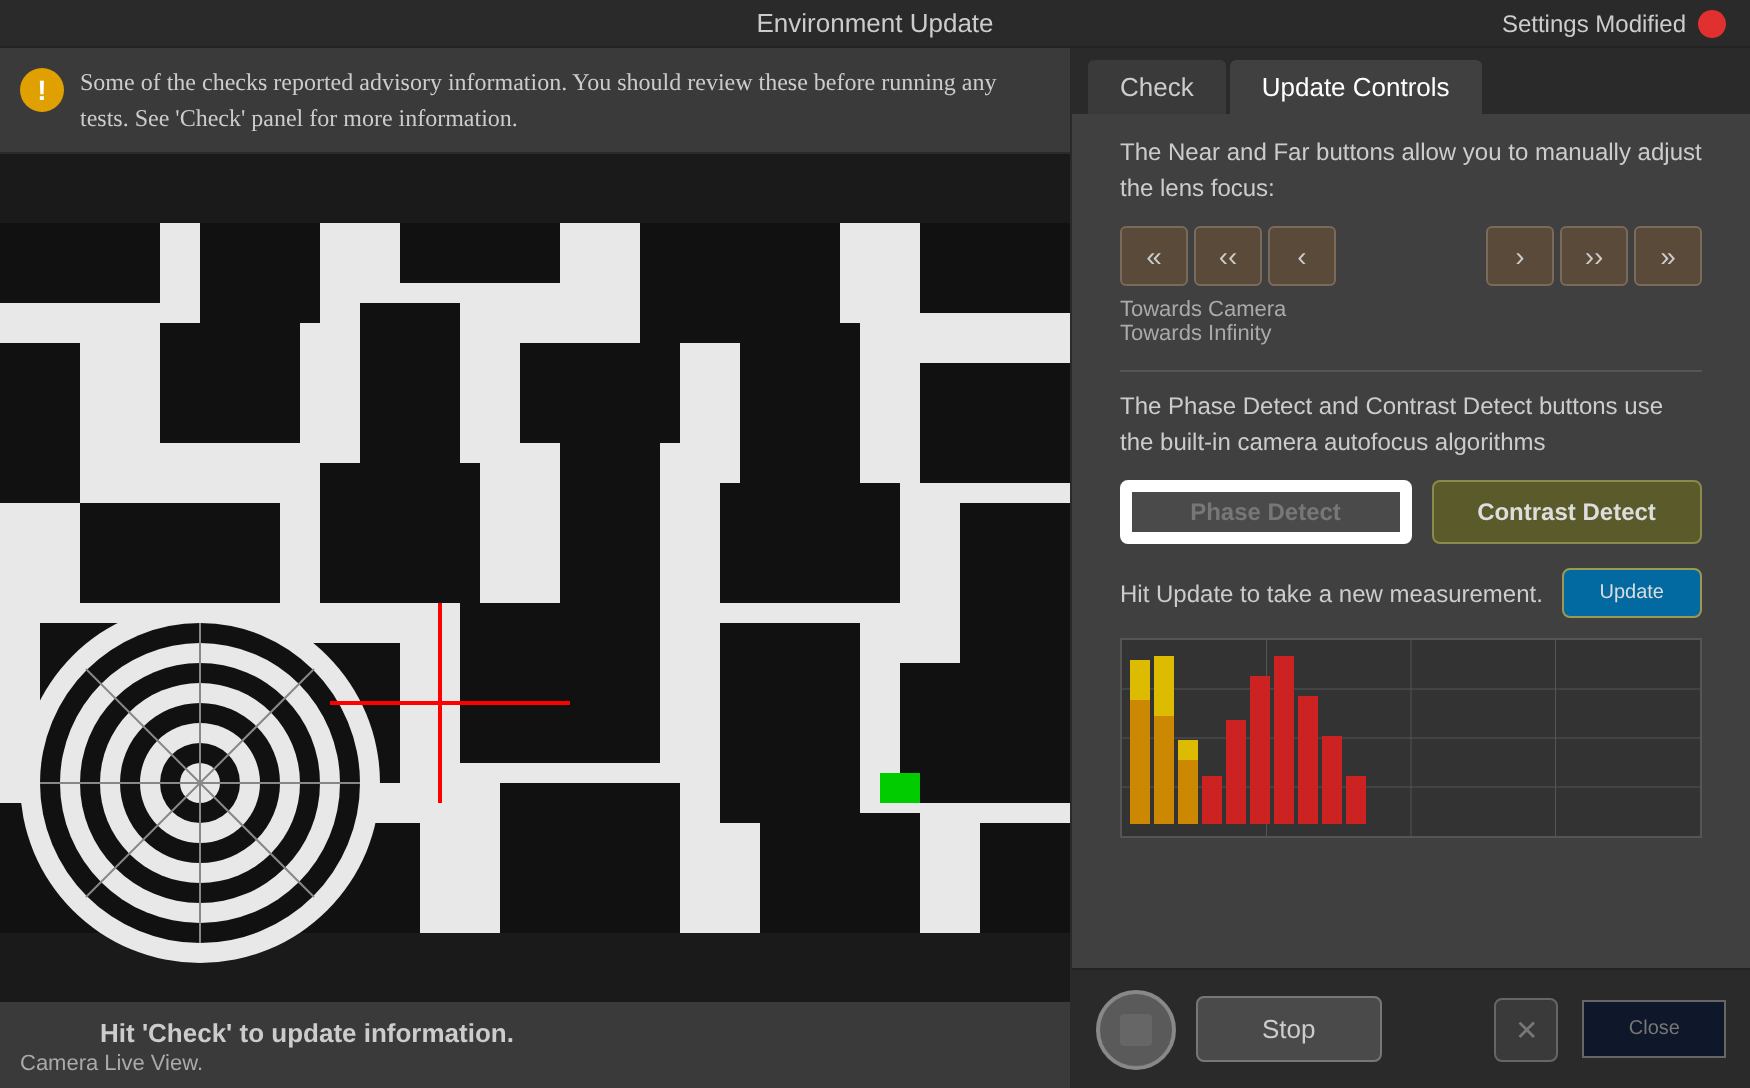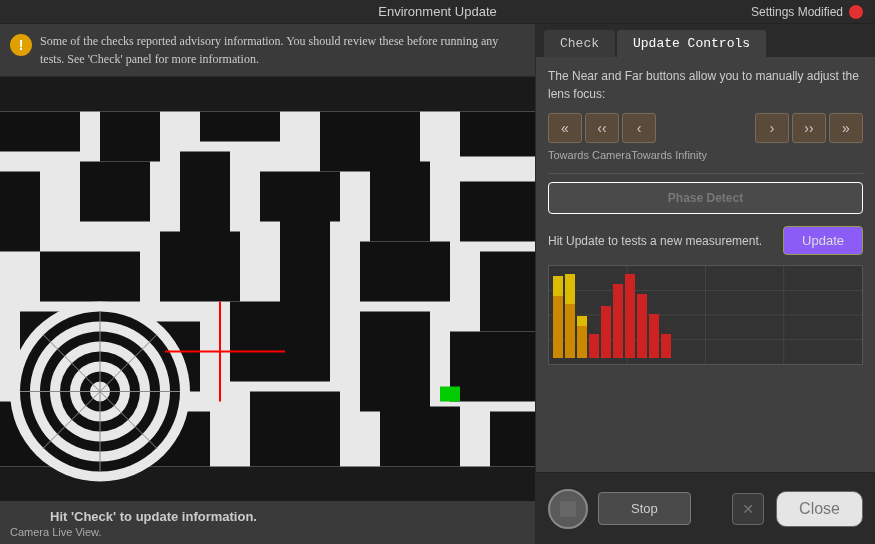--- a/index.html
+++ b/index.html
@@ -121,39 +121,38 @@
       flex-direction: column;
       border-left: 1px solid #2a2a2a;
     }
 
     
     #tabs {
       display: flex;
       background: #2a2a2a;
       padding: 6px 8px 0 8px;
       gap: 2px;
-      font-family: Liberation Mono, monospace;
     }
     .tab {
       padding: 6px 16px;
       font-size: 13px;
       color: #ccc;
       cursor: pointer;
       border-radius: 3px 3px 0 0;
       background: #3a3a3a;
     }
     .tab.active {
       background: #404040;
       color: #fff;
     }
 
     
     #tab-content {
       flex: 1;
-      padding: 10px 12px;
+      padding: 10px 24px;
       overflow-y: auto;
     }
 
     .section-text {
       color: #ccc;
       font-size: 12px;
       line-height: 1.5;
       margin-bottom: 10px;
     }
 
@@ -176,22 +175,24 @@
       border-radius: 3px;
       color: #ccc;
       font-size: 14px;
       display: flex;
       align-items: center;
       justify-content: center;
       cursor: pointer;
     }
     .focus-label-row {
       display: flex;
+      justify-content: space-between;
       margin-bottom: 12px;
       margin-top: -8px;
+      flex-direction: column;
     }
     .focus-label {
       font-size: 11px;
       color: #aaa;
     }
 
     
     .divider {
       height: 1px;
       background: #555;
@@ -211,67 +212,67 @@
       border-radius: 4px;
       font-size: 12px;
       font-weight: bold;
       cursor: pointer;
       display: flex;
       align-items: center;
       justify-content: center;
     }
     .af-btn.phase {
       background: #4a4a4a;
-      border: 1px solid #ffffff;
+      border: 6px solid #ffffff;
       color: #777;
     }
     .af-btn.contrast {
       background: #5a5a2a;
       border: 1px solid #8a8a4a;
       color: #ddd;
     }
 
     
     .update-row {
       display: flex;
       align-items: center;
       justify-content: space-between;
       margin-bottom: 10px;
     }
     .update-text {
       color: #ccc;
       font-size: 12px;
     }
     .update-btn {
-      background: #8b5cf6;
+      background: #0369a1;
       border: 1px solid #9a9a50;
       color: #ddd;
       padding: 6px 18px;
       border-radius: 4px;
       cursor: pointer;
-      font-size: 13px;
+      font-size: 10px;
     }
 
     
     #histogram {
       height: 100px;
       background: #333;
       border: 1px solid #555;
       display: flex;
       align-items: flex-end;
       padding: 4px;
       gap: 1px;
       margin-top: 6px;
       overflow: hidden;
       position: relative;
     }
 
     
     #bottom-bar {
-      height: 72px;
+      height: 60px;
       background: #2a2a2a;
       display: flex;
       align-items: center;
       justify-content: space-between;
       padding: 0 12px;
       border-top: 1px solid #222;
     }
     .stop-group {
       display: flex;
       align-items: center;
@@ -297,27 +298,27 @@
     .stop-btn {
       background: #4a4a4a;
       border: 1px solid #777;
       color: #ccc;
       padding: 8px 32px;
       border-radius: 4px;
       cursor: pointer;
       font-size: 13px;
     }
     .close-btn {
-      background: #e5e5e5;
+      background: #0f172a;
       border: 1px solid #666;
       color: #777;
       padding: 8px 22px;
-      border-radius: 10px;
-      cursor: pointer;
-      font-size: 16px;
+      border-radius: 0;
+      cursor: pointer;
+      font-size: 10px;
     }
     .close-x {
       background: #3a3a3a;
       border: 1px solid #666;
       color: #777;
       width: 32px;
       height: 32px;
       border-radius: 4px;
       display: flex;
       align-items: center;
@@ -442,27 +443,29 @@
           <div class="focus-btn">»</div>
         </div>
       </div>
       <div class="focus-label-row">
         <span class="focus-label">Towards Camera</span>
         <span class="focus-label">Towards Infinity</span>
       </div>
 
       <div class="divider"></div>
 
+      <div class="section-text">The Phase Detect and Contrast Detect buttons use the built-in camera autofocus algorithms</div>
 
       <div class="af-buttons">
         <div class="af-btn phase">Phase Detect</div>
+        <div class="af-btn contrast">Contrast Detect</div>
       </div>
 
       <div class="update-row">
-        <span class="update-text">Hit Update to tests a new measurement.</span>
+        <span class="update-text">Hit Update to take a new measurement.</span>
         <button class="update-btn">Update</button>
       </div>
 
       <div id="histogram">
 
         <svg width="100%" height="100%" style="position:absolute;top:0;left:0;">
 
           <line x1="0" y1="25%" x2="100%" y2="25%" stroke="#555" stroke-width="0.5"></line>
           <line x1="0" y1="50%" x2="100%" y2="50%" stroke="#555" stroke-width="0.5"></line>
           <line x1="0" y1="75%" x2="100%" y2="75%" stroke="#555" stroke-width="0.5"></line>

